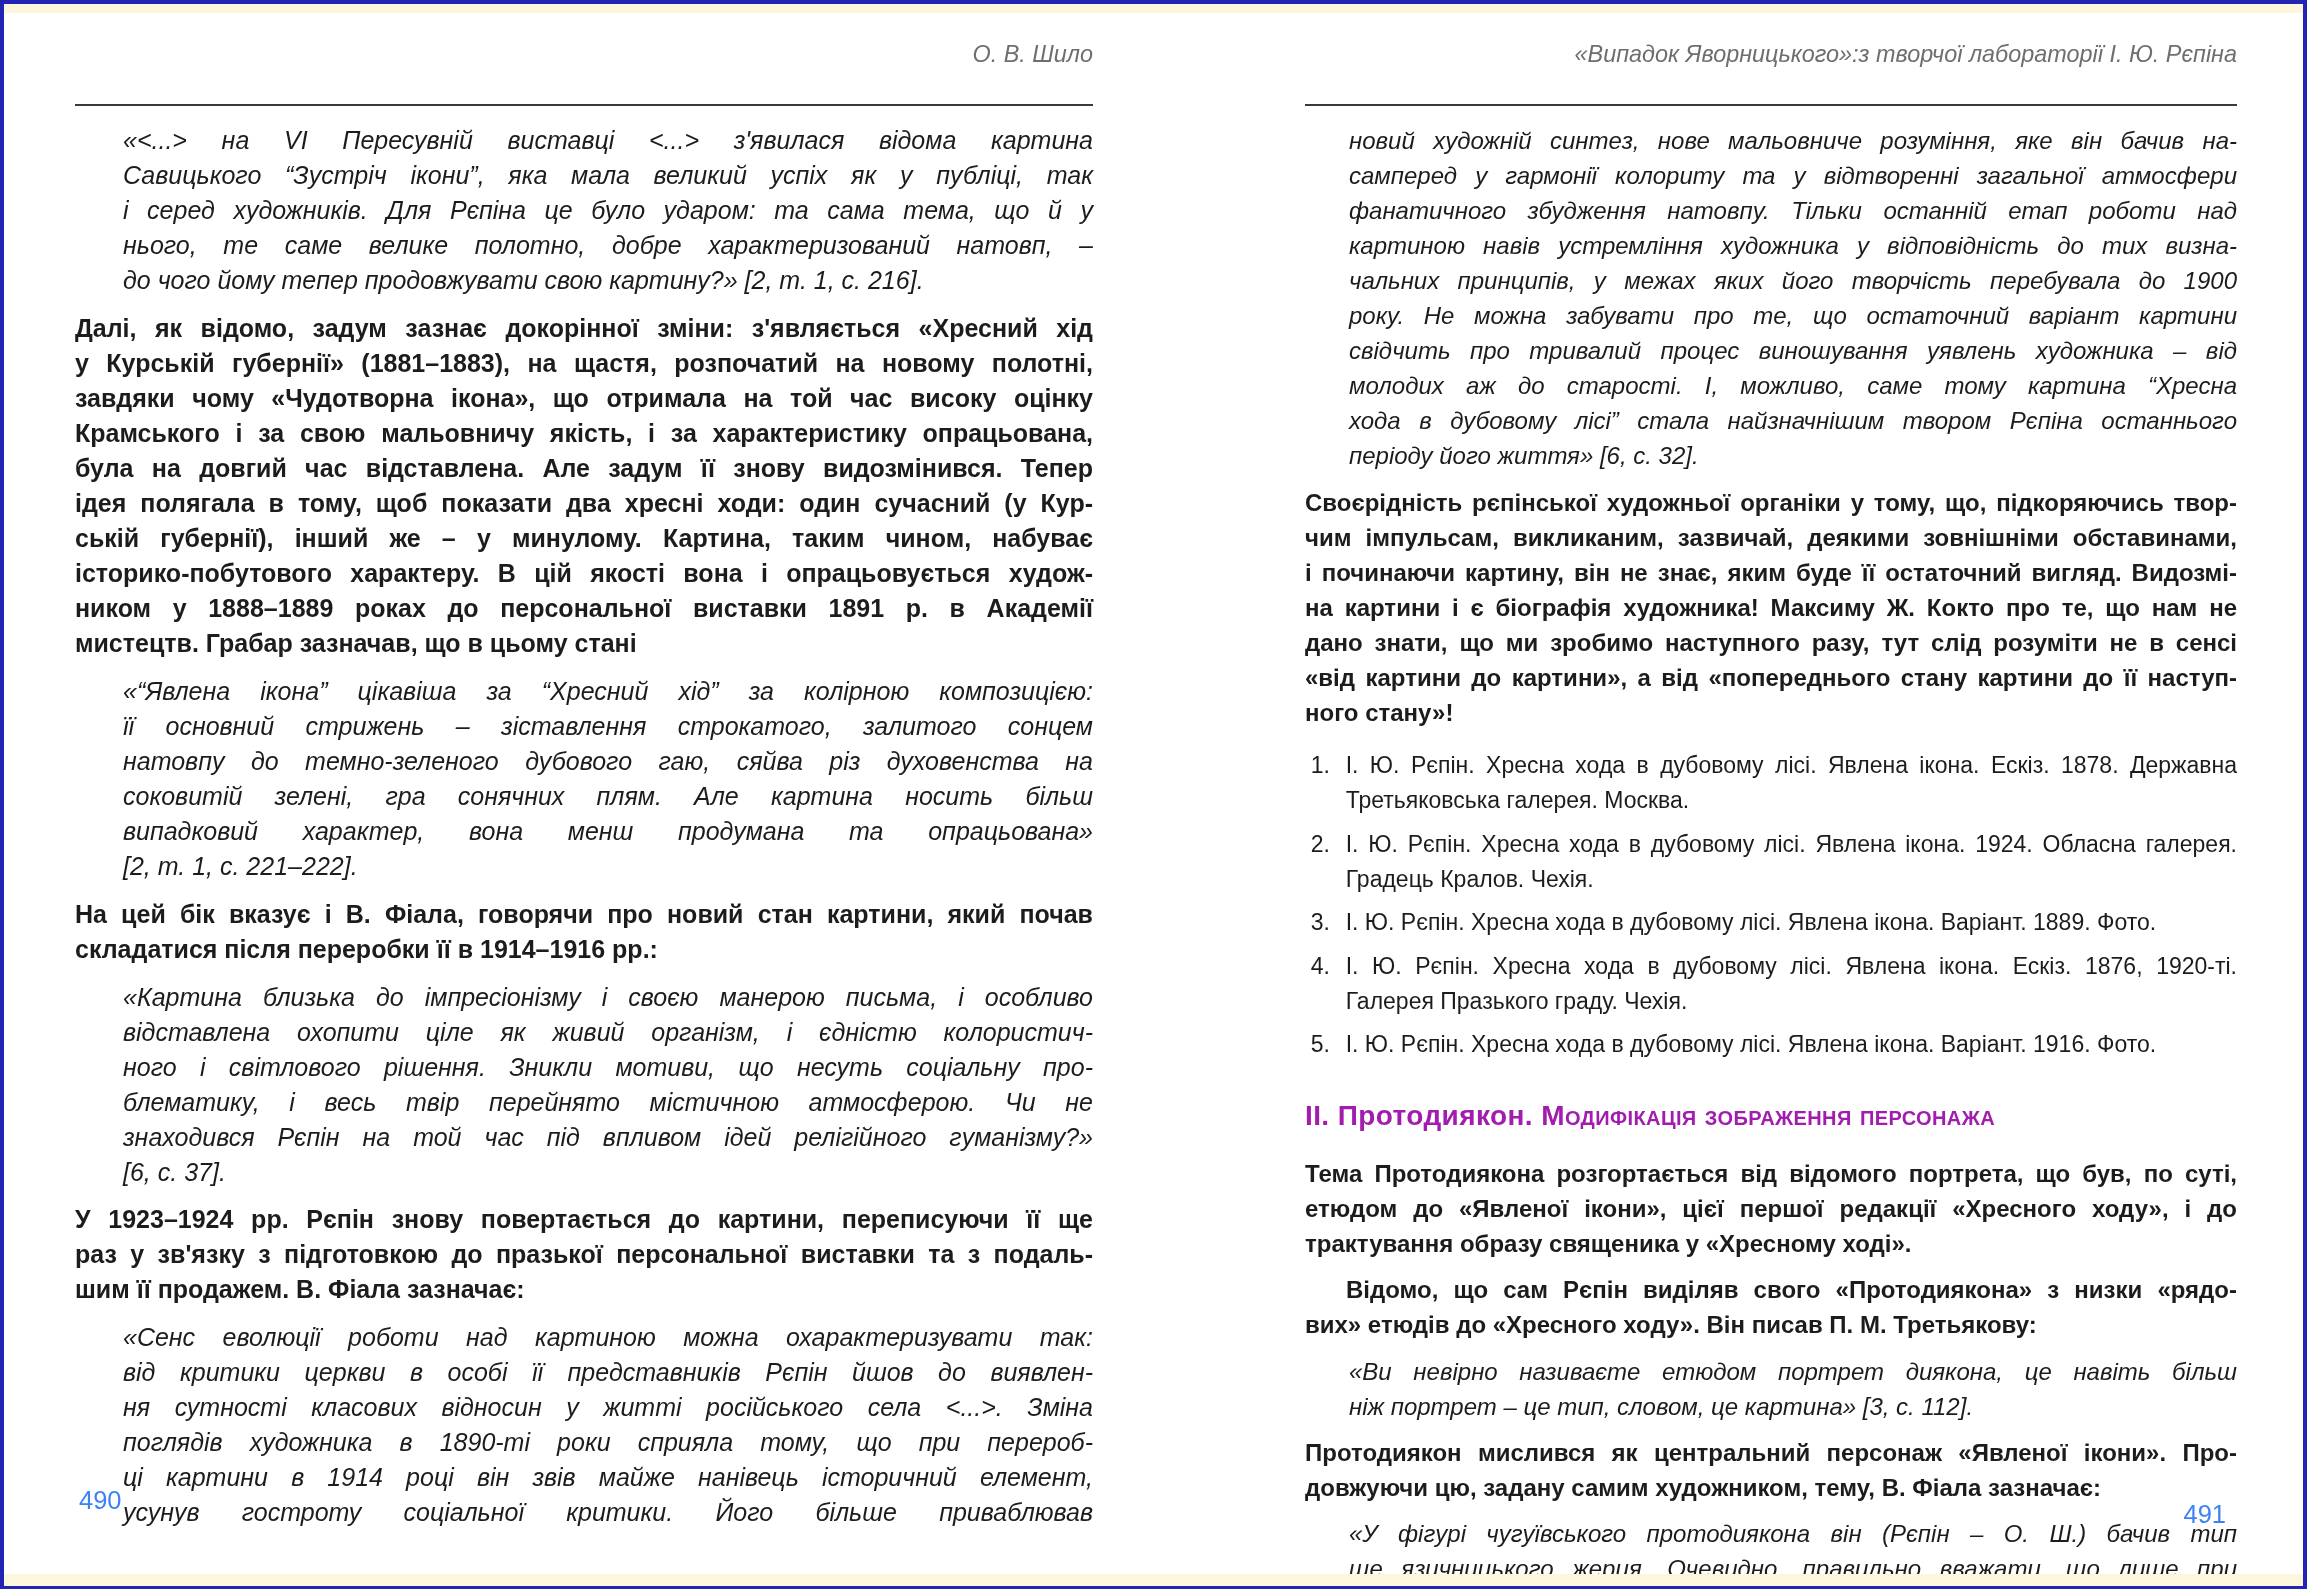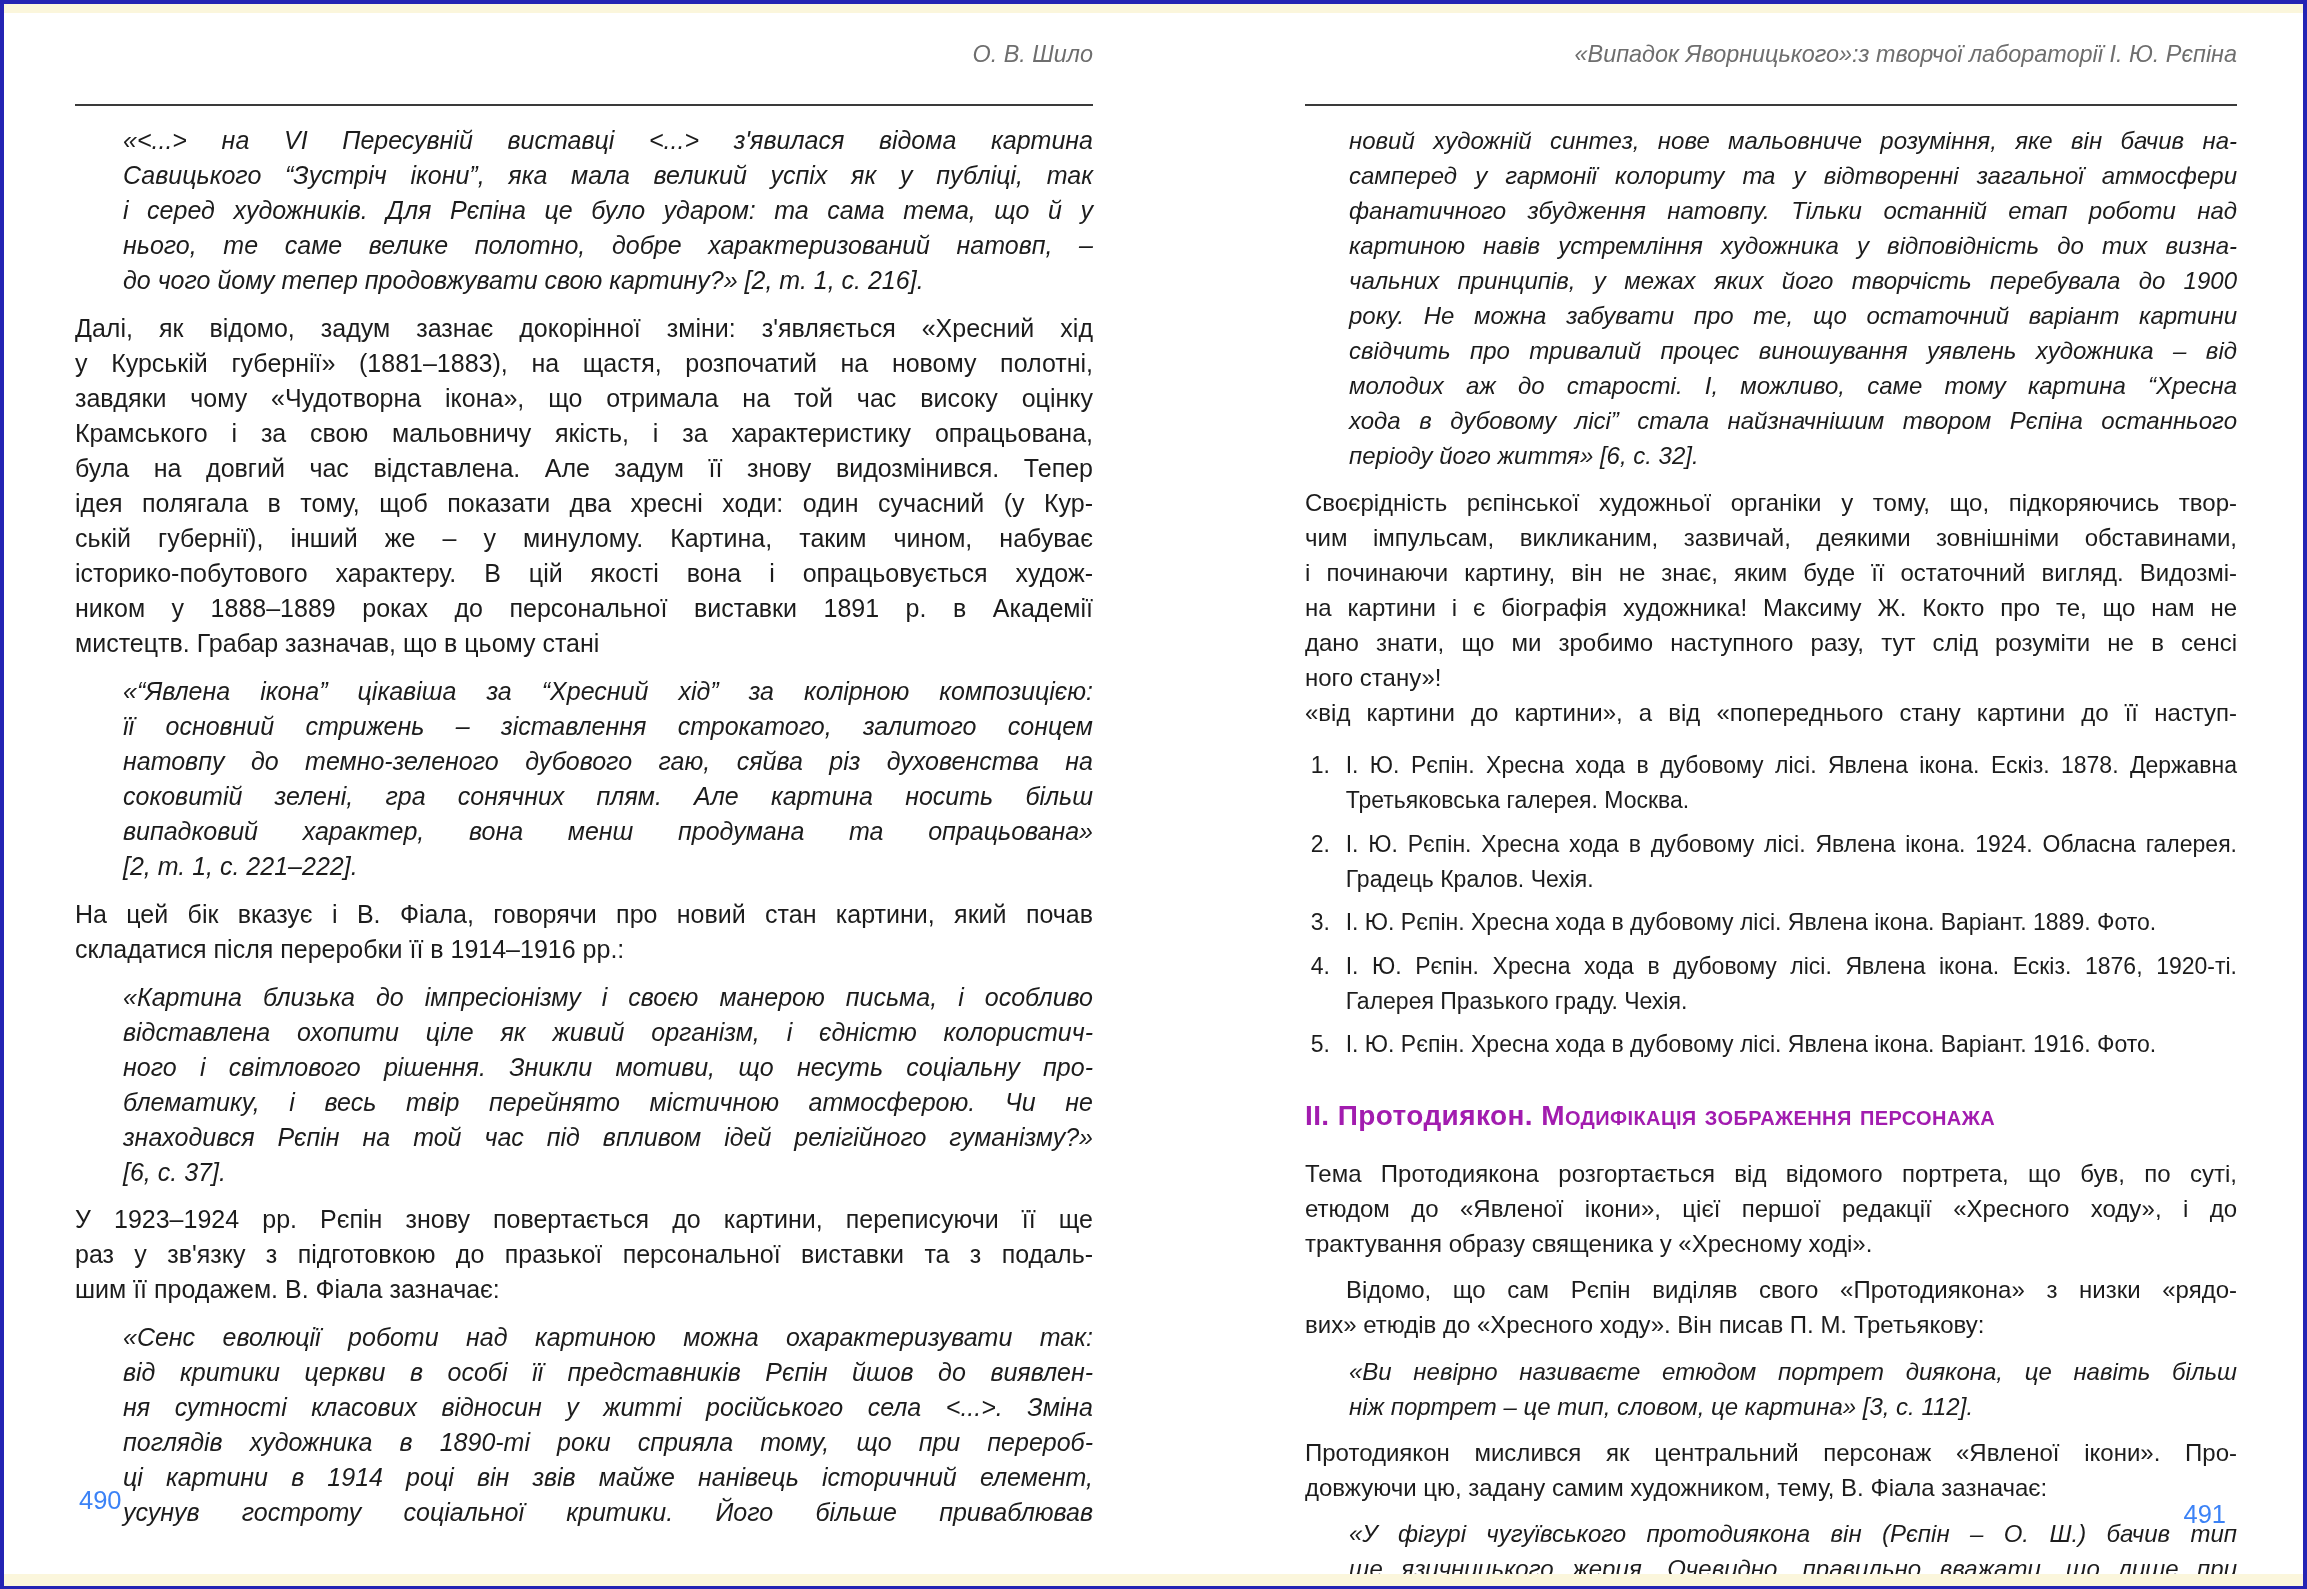--- a/index.html
+++ b/index.html
@@ -50,21 +50,21 @@
   }
 
   .content { margin-top: 17px; }
 
   .body-text { font-size: 25px; line-height: 35px; }
   .page-right .body-text { font-size: 24px; line-height: 35px; }
 
   .tline { text-align: justify; text-align-last: justify; text-justify: inter-word; }
   .tline.last { text-align-last: left; }
 
-  .para { margin: 11.3px 0; }
+  .para { margin: 11.3px 0; font-weight: bold; }
   .quote-block {
     font-style: italic;
     margin: 12.8px 0 12.8px 48px;
   }
   .page-right .quote-block { margin: 11.3px 0 11.3px 44px; }
 
   .first-indent .tline:first-child { text-indent: 41px; }
 
   .ref-list { margin: 18.4px 0 7px 5.7px; font-size: 23px; line-height: 35px; }
   .ref-item { display: flex; margin-bottom: 8.5px; }
@@ -177,22 +177,22 @@
           <div class="tline">молодих аж до старості. І, можливо, саме тому картина “Хресна</div>
           <div class="tline">хода в дубовому лісі” стала найзначнішим твором Рєпіна останнього</div>
           <div class="tline last">періоду його життя» [6, с. 32].</div>
         </div>
       <div class="body-text para">
           <div class="tline">Своєрідність рєпінської художньої органіки у тому, що, підкоряючись твор-</div>
           <div class="tline">чим імпульсам, викликаним, зазвичай, деякими зовнішніми обставинами,</div>
           <div class="tline">і починаючи картину, він не знає, яким буде її остаточний вигляд. Видозмі-</div>
           <div class="tline">на картини і є біографія художника! Максиму Ж. Кокто про те, що нам не</div>
           <div class="tline">дано знати, що ми зробимо наступного разу, тут слід розуміти не в сенсі</div>
+          <div class="tline">«від картини до картини», а від «попереднього стану картини до її наступ-</div>
           <div class="tline last">ного стану»!</div>
-          <div class="tline">«від картини до картини», а від «попереднього стану картини до її наступ-</div>
         </div>
       <div class="ref-list">
           <div class="ref-item">
             <div class="ref-num">1.</div>
             <div class="ref-body">
               <div class="tline">І. Ю. Рєпін. Хресна хода в дубовому лісі. Явлена ікона. Ескіз. 1878. Державна</div>
               <div class="tline last">Третьяковська галерея. Москва.</div>
             </div>
           </div>
           <div class="ref-item">

